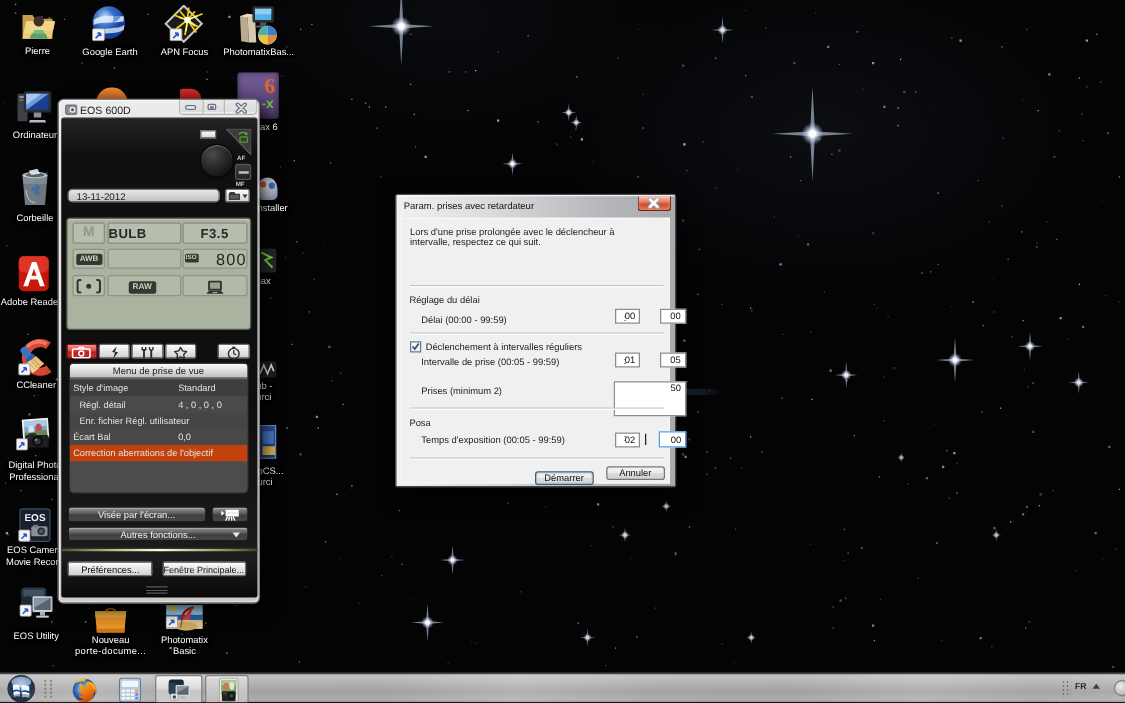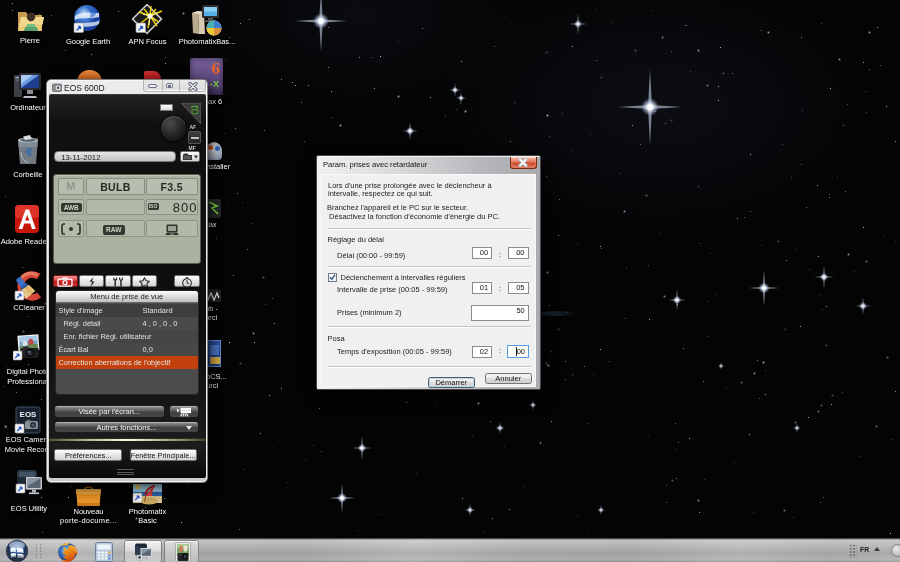--- a/index.html
+++ b/index.html
@@ -452,21 +452,21 @@
 .ltb{position:absolute;background:linear-gradient(180deg,#fefefe,#e8e8e8 45%,#d2d2d2);border:1px solid #6f6f6f;border-radius:2px;color:#111;font-size:7.5px;text-align:center;}
 
 .mrow{position:absolute;left:0;right:0;height:13px;color:#e2e2e2;font-size:7.4px;line-height:13px;}
 .mval{position:absolute;left:86.5px;}
 
 #dlg{left:316px;top:155px;width:224.5px;height:235px;background:linear-gradient(90deg,#f0f1f2,#d8dadc 35%,#b4b6b9 75%,#a8aaad);border:1px solid #45474a;border-radius:2px;box-shadow:inset 0 1px 0 rgba(255,255,255,0.8),3px 6px 16px rgba(0,0,0,0.85);}
 #dlg .ttext{position:absolute;left:6px;top:4px;font-size:7.6px;color:#141414;}
 #dlgbody{position:absolute;left:3px;top:17.5px;width:216px;height:213px;background:#f0f0f0;box-shadow:inset 0 1px 0 #fafafa,inset 0 0 0 1px rgba(255,255,255,0.4);}
 .dt{position:absolute;font-size:7.5px;color:#1c1c1c;white-space:nowrap;}
 .sep{position:absolute;height:2px;border-top:1px solid #c3c3c3;border-bottom:1px solid #fdfdfd;}
-.inp{position:absolute;background:#fff;border:1px solid #8c8c8c;font-size:7.5px;color:#111;text-align:right;padding-right:3px;line-height:10px;}
+.inp{position:absolute;background:#fff;border:1px solid #8c8c8c;font-size:7.5px;color:#111;text-align:right;padding-right:3px;line-height:10px;margin-left:20px;}
 .dbtn{position:absolute;width:46.5px;height:11px;background:linear-gradient(180deg,#f3f3f3,#ebebeb 45%,#dddddd 50%,#cfcfcf);border:1px solid #757575;border-radius:2.5px;font-size:7.5px;color:#151515;text-align:center;line-height:9.5px;}
 
 #tbar{left:0;top:538px;width:900px;height:24px;background:linear-gradient(180deg,#828282 0px,#c2c2c2 1.5px,#b0b0b0 35%,#a0a0a0 62%,#acacac 90%,#8e8e8e);border-top:1px solid #4c4c4c;}
 #tbar .sheen{position:absolute;inset:0;background:linear-gradient(105deg,rgba(255,255,255,0.10) 0%,rgba(255,255,255,0.22) 9%,rgba(255,255,255,0.02) 20%,rgba(255,255,255,0.0) 34%,rgba(255,255,255,0.18) 46%,rgba(255,255,255,0.03) 58%,rgba(255,255,255,0.0) 70%,rgba(255,255,255,0.16) 82%,rgba(255,255,255,0.04) 92%,rgba(255,255,255,0.12) 100%);}
 .tkbtn{position:absolute;top:0.5px;height:23px;border:1px solid #828282;border-radius:2.5px;box-shadow:inset 0 1px 0 rgba(255,255,255,0.7);}
 </style></head><body>
 <div id="scene">
   <div class="abs" id="neb2"></div>
   <div class="abs" id="neb1"></div>
   <div class="abs" id="neb3"></div>
@@ -925,21 +925,21 @@
     <div class="abs ltb" style="left:131.5px;top:57px;width:20px;height:11px;">
       <svg width="18" height="9" viewBox="0 0 18 9" style="margin-top:0.8px">
         <path d="M2 3 L2 8 L11 8 L11 3 L7.5 3 L6.5 1.5 L3 1.5 L2 3 Z" fill="#3a3a3a"></path>
         <rect x="3" y="4" width="7" height="3" fill="#5a5a5a"></rect>
         <path d="M13 3.5 L17 3.5 L15 6.5 Z" fill="#333"></path>
       </svg>
     </div>
 
     <div class="abs" style="left:4px;top:80px;width:148px;height:90.5px;background:#aab2a0;border:1px solid #565c50;border-radius:3px;box-shadow:inset 0 1px 0 rgba(255,255,255,0.25)">
       <div class="abs" style="left:4.7px;top:3.5px;width:25.5px;height:17px;background:rgba(255,255,255,0.16);border:1px solid rgba(50,55,45,0.35);border-radius:2px;text-align:center;font-size:11px;font-weight:bold;color:#8f988a;line-height:15px">M</div>
-      <div class="abs" style="left:32.4px;top:3.5px;width:59px;height:17px;background:rgba(255,255,255,0.16);border:1px solid rgba(50,55,45,0.35);border-radius:2px;text-align:center;font-size:10.5px;font-weight:bold;color:#272a23;line-height:16px;letter-spacing:0.3px">BULB</div>
+      <div class="abs" style="left:32.4px;top:3.5px;width:59px;height:17px;background:rgba(255,255,255,0.16);border:1px solid rgba(50,55,45,0.35);border-radius:2px;font-size:10.5px;font-weight:bold;color:#272a23;line-height:16px;letter-spacing:0.3px">BULB</div>
       <div class="abs" style="left:92.5px;top:3.5px;width:51.5px;height:17px;background:rgba(255,255,255,0.16);border:1px solid rgba(50,55,45,0.35);border-radius:2px;text-align:center;font-size:10.5px;font-weight:bold;color:#272a23;line-height:16px;letter-spacing:0.4px">F3.5</div>
       <div class="abs" style="left:4.7px;top:24.5px;width:25.5px;height:15.5px;background:rgba(255,255,255,0.12);border:1px solid rgba(50,55,45,0.3);border-radius:2px"></div>
       <div class="abs" style="left:7px;top:28px;width:21.5px;height:9.5px;background:#333830;border-radius:2px;color:#ccd3c2;font-size:6.4px;font-weight:bold;text-align:center;line-height:9.5px">AWB</div>
       <div class="abs" style="left:32.4px;top:24.5px;width:59px;height:15.5px;background:rgba(255,255,255,0.10);border:1px solid rgba(50,55,45,0.28);border-radius:2px"></div>
       <div class="abs" style="left:92.5px;top:24.5px;width:51.5px;height:15.5px;background:rgba(255,255,255,0.10);border:1px solid rgba(50,55,45,0.28);border-radius:2px"></div>
       <div class="abs" style="left:94px;top:28.5px;width:11px;height:7px;background:#333830;border-radius:1.5px;color:#ccd3c2;font-size:5px;font-weight:bold;text-align:center;line-height:7px">ISO</div>
       <div class="abs" style="left:105px;top:25.5px;width:39px;font-size:13px;font-weight:normal;color:#23261f;text-align:right;letter-spacing:1px">800</div>
       <div class="abs" style="left:4.7px;top:45.5px;width:25.5px;height:17px;background:rgba(255,255,255,0.12);border:1px solid rgba(50,55,45,0.3);border-radius:2px"></div>
       <svg class="abs" style="left:7px;top:48.5px" width="20" height="12" viewBox="0 0 20 12">
         <path d="M4 1 L2.5 1 A1.5 2 0 0 0 1 3 L1 9 A1.5 2 0 0 0 2.5 11 L4 11 M16 1 L17.5 1 A1.5 2 0 0 1 19 3 L19 9 A1.5 2 0 0 1 17.5 11 L16 11" stroke="#2f342b" stroke-width="1.7" fill="none"></path>
@@ -1034,40 +1034,39 @@
 </div>
 
   <div class="abs" id="dlg">
   <div class="ttext">Param. prises avec retardateur</div>
   <div class="abs" style="right:3px;top:0.5px;width:27px;height:12.5px;background:linear-gradient(180deg,#f6b8a4,#e8826a 40%,#d4502e 55%,#c04424);border:1px solid #772a12;border-top:none;border-radius:0 0 3px 3px;color:#fff;font-size:8px;font-weight:bold;text-align:center;line-height:11px;text-shadow:0 1px 1px rgba(0,0,0,0.5);box-shadow:inset 0 1px 0 rgba(255,255,255,0.5),inset 0 -2px 3px rgba(255,190,170,0.55)"><svg width="10" height="9" viewBox="0 0 10 9" style="margin-top:1.5px">
           <path d="M2 1.5 L8 7.5 M8 1.5 L2 7.5" stroke="#9ab0c0" stroke-width="3.4" stroke-linecap="round"></path>
           <path d="M2 1.5 L8 7.5 M8 1.5 L2 7.5" stroke="#ffffff" stroke-width="1.8" stroke-linecap="round"></path>
         </svg></div>
   <div id="dlgbody">
     <div class="dt" style="left:8px;top:8px;line-height:8.6px">Lors d'une prise prolongée avec le déclencheur à<br>intervalle, respectez ce qui suit.</div>
-    <div class="dt" style="left:7px;top:30.5px;line-height:8.8px">Branchez l'appareil et le PC sur le secteur.<br>&nbsp;Désactivez la fonction d'économie d'énergie du PC.</div>
     <div class="sep" style="left:7.5px;width:203px;top:54.5px"></div>
     <div class="dt" style="left:7.5px;top:61.5px">Réglage du délai</div>
     <div class="dt" style="left:17px;top:77px">Délai (00:00 - 99:59)</div>
     <div class="inp" style="left:151.5px;top:73.5px;width:20.6px;height:12px;line-height:10px">00</div>
     <div class="dt" style="left:179px;top:76px">:</div>
     <div class="inp" style="left:187.5px;top:73.5px;width:21px;height:12px;line-height:10px">00</div>
     <div class="sep" style="left:7.5px;width:203px;top:92.5px"></div>
     <div class="abs" style="left:8px;top:99.5px;width:9px;height:9px;background:linear-gradient(135deg,#fdfdfd,#e8eef4);border:1px solid #707a86;">
       <svg width="7" height="7" viewBox="0 0 7 7" style="position:absolute;left:0;top:0">
             <path d="M1 3.2 L2.8 5.2 L6 0.8" stroke="#31537a" stroke-width="1.4" fill="none"></path>
           </svg>
     </div>
     <div class="dt" style="left:20.5px;top:99.5px">Déclenchement à intervalles réguliers</div>
     <div class="dt" style="left:17px;top:111.5px">Intervalle de prise (00:05 - 99:59)</div>
     <div class="inp" style="left:151.5px;top:108px;width:20.6px;height:12px;line-height:10px">01</div>
     <div class="dt" style="left:179px;top:110.5px">:</div>
     <div class="inp" style="left:187.5px;top:108px;width:21px;height:12px;line-height:10px">05</div>
     <div class="dt" style="left:17px;top:134.5px">Prises (minimum 2)</div>
-    <div class="inp" style="left:151px;top:131.5px;width:57.8px;height:16px;line-height:10px">50</div>
+    <div class="inp" style="left:151px;top:131.5px;width:57.8px;height:28px;line-height:10px">50</div>
     <div class="sep" style="left:7.5px;width:203px;top:152.5px"></div>
     <div class="dt" style="left:7.5px;top:160px">Posa</div>
     <div class="dt" style="left:17px;top:173.5px">Temps d'exposition (00:05 - 99:59)</div>
     <div class="inp" style="left:151.5px;top:172px;width:20.6px;height:12px;line-height:10px">02</div>
     <div class="dt" style="left:179px;top:172.5px">:</div>
     <div class="inp" style="left:187px;top:171.5px;width:22px;height:13px;line-height:11px;border:1.3px solid #569de5;">00</div>
     <div class="abs" style="left:196px;top:173.5px;width:1px;height:9px;background:#222"></div>
     <div class="sep" style="left:7.5px;width:203px;top:192.5px"></div>
     <div class="dbtn" style="left:108px;top:203px;border-color:#4d5a66;box-shadow:inset 0 0 0 1px #b8d8f0">Démarrer</div>
     <div class="dbtn" style="left:165px;top:199px">Annuler</div>

